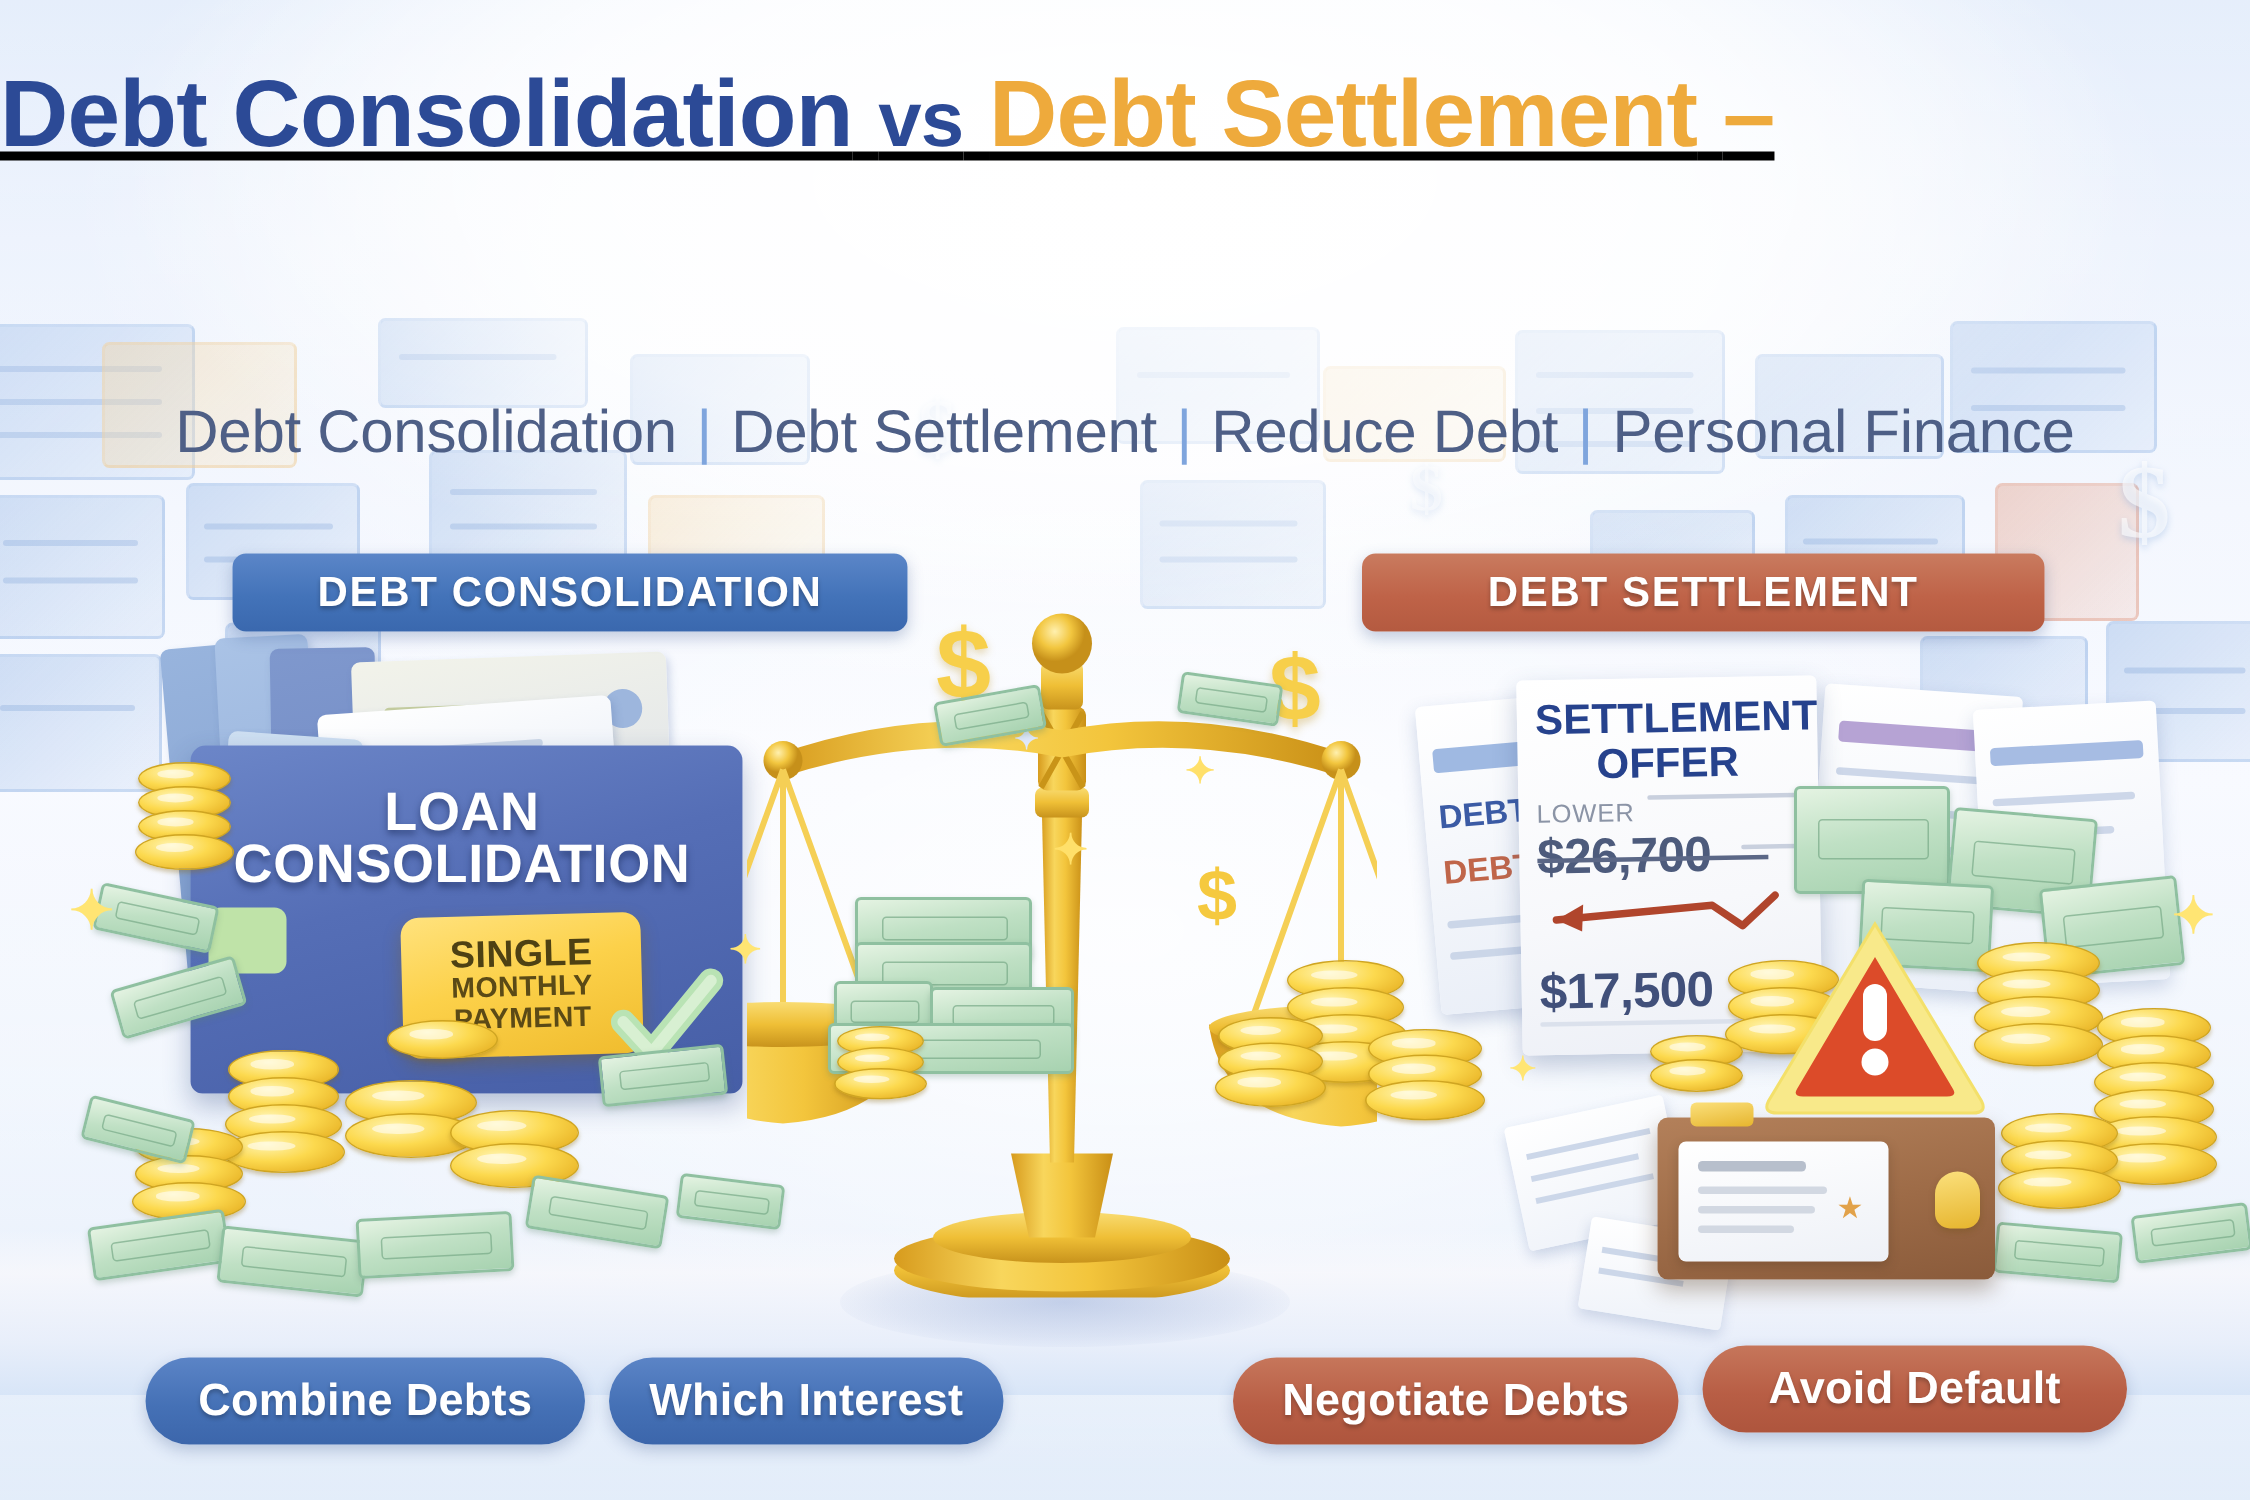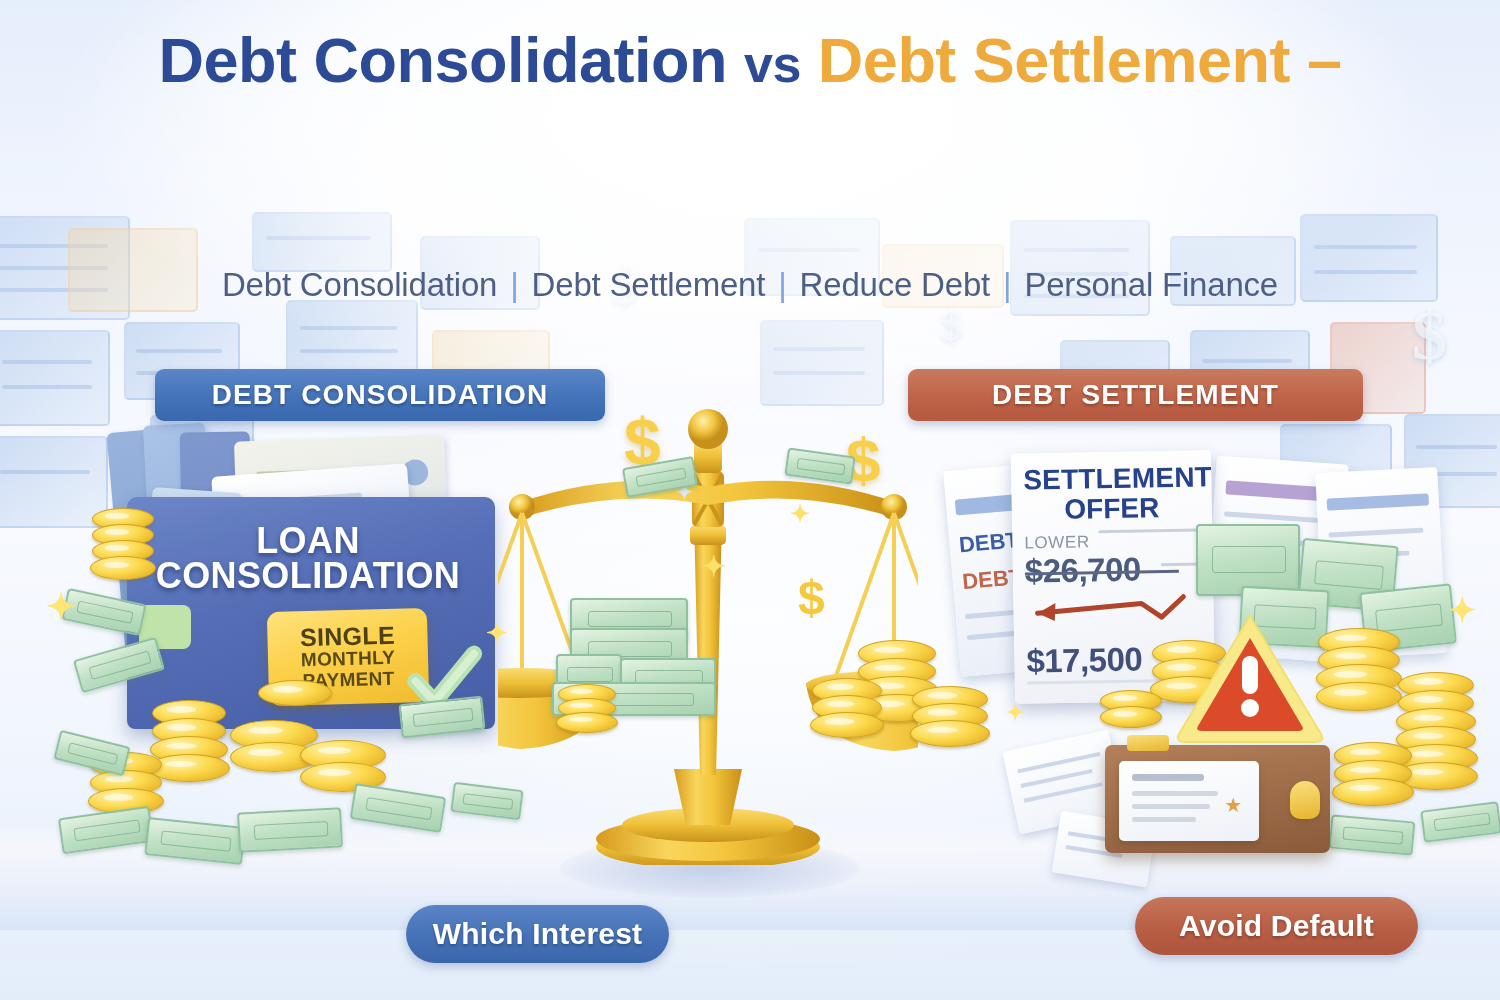--- a/index.html
+++ b/index.html
@@ -48,48 +48,48 @@
   .bgveil {
     position:absolute; inset:0;
     background:
       radial-gradient(ellipse 820px 360px at 50% 12%, rgba(255,255,255,0.94) 0%, rgba(255,255,255,0.55) 52%, rgba(255,255,255,0) 82%),
       radial-gradient(ellipse 760px 420px at 50% 62%, rgba(255,255,255,0.80) 0%, rgba(255,255,255,0.24) 58%, rgba(255,255,255,0) 86%),
       linear-gradient(180deg, rgba(255,255,255,0.28) 0%, rgba(255,255,255,0.10) 46%, rgba(255,255,255,0.42) 100%);
   }
 
   
   .headline {
-    position:absolute; left:0; right:0; top:28px;
-    text-align:center;
+    position:absolute; left:0; right:0; top:44px;
     font-family:"Liberation Sans", sans-serif;
     font-weight:700;
     font-size:63px;
     line-height:1.02;
     letter-spacing:-0.5px;
     white-space:nowrap;
+    text-decoration:underline;
   }
   .headline .navy  { color:#2c4a96; }
   .headline .gold  { color:#eeaa3c; }
   .headline .vs    { color:#2c4a96; font-size:52px; font-weight:700; }
   .headline .dash  { color:#eeaa3c; }
 
   .headline2 {
     position:absolute; left:0; right:0; top:150px;
     text-align:center;
     font-weight:700;
     font-size:59px;
     letter-spacing:-0.5px;
     color:#31509c;
     white-space:nowrap;
   }
 
   .tagline {
     position:absolute; left:0; right:0; top:266px;
     text-align:center;
-    font-size:33px;
+    font-size:40px;
     color:#4e5f86;
     white-space:nowrap;
     letter-spacing:-0.2px;
   }
   .tagline .sep { color:#7fa5dd; margin:0 13px; font-weight:300; }
 
   
   .badge {
     position:absolute;
     height:52px;
@@ -597,16 +597,18 @@
       <path d="M75 4 L146 122 Q150 130 140 130 L10 130 Q0 130 4 122 Z" fill="#f8e98a" stroke="#f3e06a" stroke-width="2"></path>
       <path d="M75 26 L127 114 Q130 119 123 119 L27 119 Q20 119 23 114 Z" fill="#dc4b29"></path>
       <rect x="67" y="44" width="16" height="38" rx="8" fill="#ffffff"></rect>
       <circle cx="75" cy="96" r="9" fill="#ffffff"></circle>
     </svg>
   </div>
 
   <div class="badge badge-left">DEBT CONSOLIDATION</div>
   <div class="badge badge-right">DEBT SETTLEMENT</div>
 
+  <div class="pill blue p1">Combine Debts</div>
   <div class="pill blue p2">Which Interest</div>
+  <div class="pill red  p3">Negotiate Debts</div>
   <div class="pill red  p4">Avoid Default</div>
 
 </div>
 
 </body></html>

